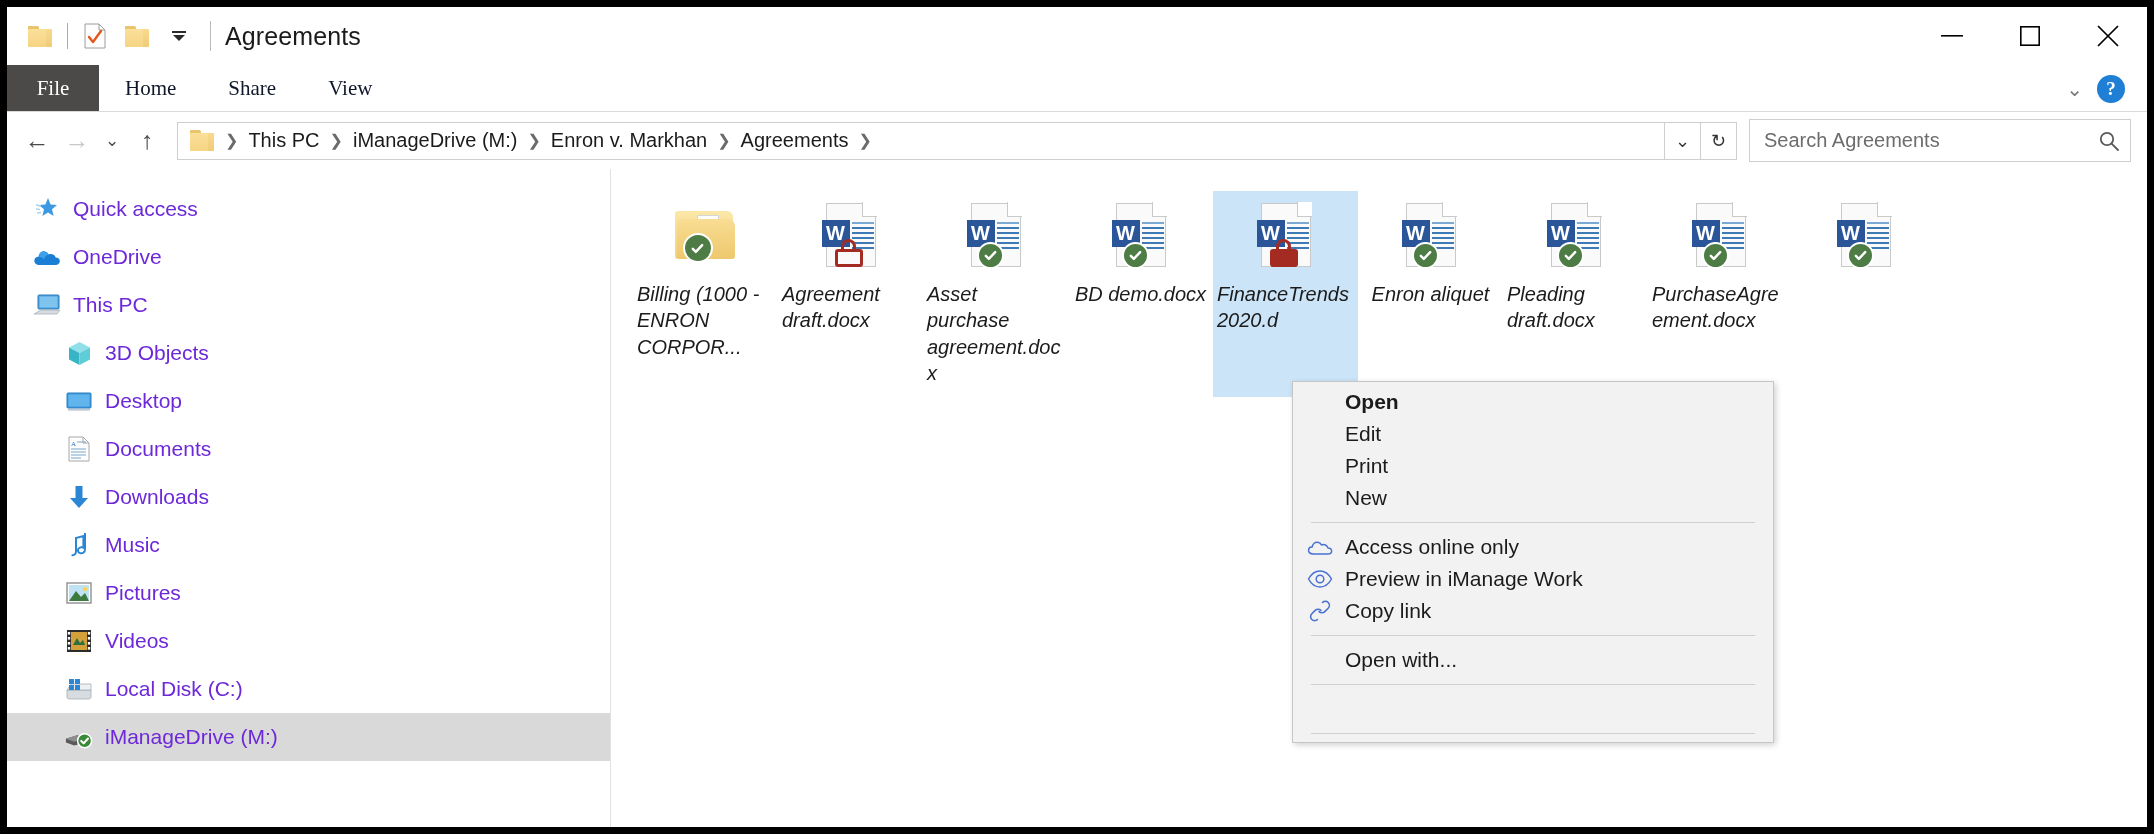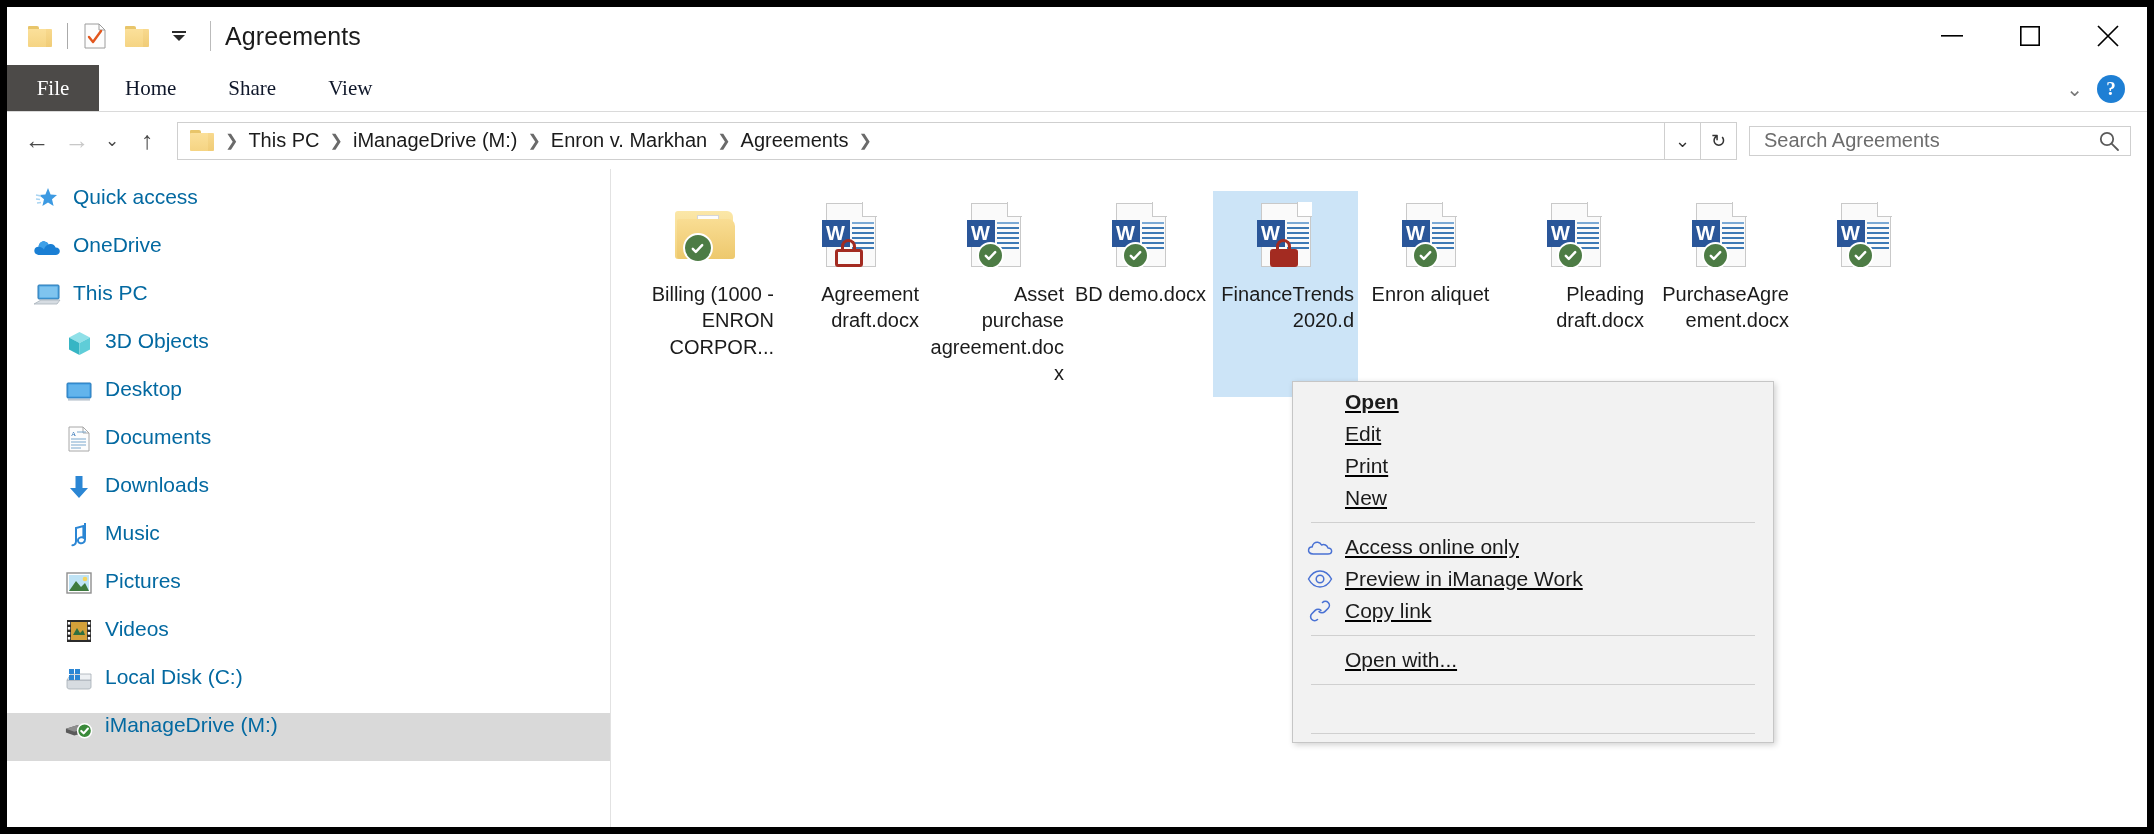--- a/index.html
+++ b/index.html
@@ -130,21 +130,21 @@
   }
   .crumb-sep { color: #6a6a6a; font-size: 16px; padding: 0 5px; }
   .addr-chev, .addr-refresh {
     width: 36px; height: 38px;
     border: 1px solid #cfcfcf; border-left: none;
     display:flex; align-items:center; justify-content:center;
     font-size: 18px; color: #333;
     background:#fff;
   }
   .searchbox {
-    width: 382px; height: 30px;
+    width: 382px; height: 43px;
     border: 1px solid #cfcfcf;
     margin-left: 12px;
     display: flex; align-items: center;
     padding: 0 10px 0 14px;
     background:#fff;
     justify-content:center;
   }
   .searchbox input {
     flex: 1; border: none; outline: none;
     font-size: 20px; color: #1b1b1b;
@@ -159,23 +159,23 @@
     height: calc(820px - 58px - 47px - 57px);
   }
   .sidebar {
     width: 604px;
     background: #fff;
     border-right: 1px solid #e2e2e2;
     padding-top: 16px;
     overflow: hidden;
   }
   .nav-item {
-    display: flex; align-items: flex-start;
+    display: flex; align-items: center;
     height: 48px;
-    font-size: 21px; color: #0369a1;
+    font-size: 21px; color: #6d28d9;
     padding-left: 26px;
     gap: 12px;
     white-space: nowrap;
   }
   .nav-item.indent { padding-left: 58px; }
   .nav-item.selected { background: #d9d9d9; }
   .nav-ico {
     width: 28px; height: 28px; flex: none;
     display:flex; align-items:center; justify-content:center;
     position: relative;
@@ -193,22 +193,22 @@
   .tile {
     width: 145px;
     padding: 8px 4px 10px 4px;
     display: flex; flex-direction: column; align-items: center;
   }
   .tile.selected { background: #cce4f7; }
   .tile-icon {
     width: 74px; height: 74px; position: relative; margin-bottom: 8px;
   }
   .tile-label {
-    font-size: 20px; color: #1b1b1b; text-align: right;
-    line-height: 1.32; word-break: break-word;
+    font-size: 20px; color: #1b1b1b; text-align: left;
+    line-height: 1.32; word-break: break-word; font-style: italic;
   }
 
   
   .bigfolder { position: absolute; left: 6px; top: 10px; width: 62px; height: 52px; }
   .bigfolder .bk {
     position:absolute; left:0; top:2px; width:58px; height:48px;
     background: linear-gradient(180deg,#fbe7a8,#f3d27c);
     border-radius: 3px 6px 3px 3px;
   }
   .bigfolder .paper {
@@ -275,21 +275,20 @@
   
   .ctxmenu {
     position: absolute;
     left: 1285px; top: 374px;
     width: 482px;
     background: #f2f2f2;
     border: 1px solid #c6c6c6;
     box-shadow: 2px 2px 6px rgba(0,0,0,0.18);
     padding: 4px 0 0 0;
     z-index: 50;
-    text-decoration: underline;
   }
   .ctxitem {
     display: flex; align-items: center;
     height: 32px;
     font-size: 21px; color: #1b1b1b;
     padding-left: 52px;
     position: relative;
   }
   .ctxitem.bold { font-weight: bold; }
   .ctxitem .cico {

